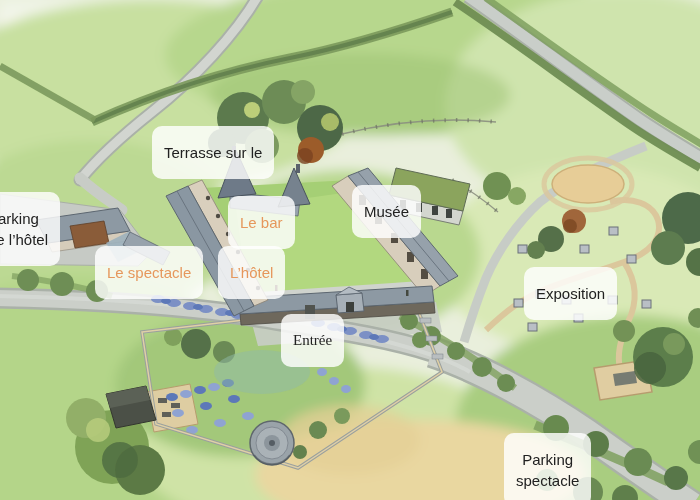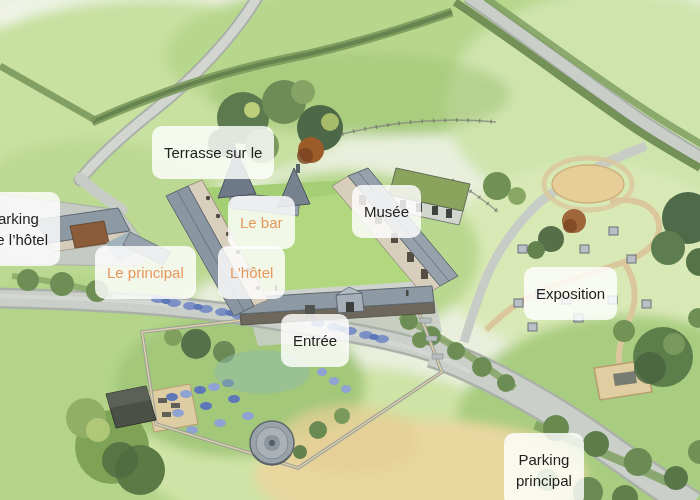--- a/index.html
+++ b/index.html
@@ -321,30 +321,30 @@
   <div class="pill" style="left:152px;top:126px;">
     <span>Terrasse sur le</span>
   </div>
   <div class="pill" style="left:352px;top:185px;">
     <span>Musée</span>
   </div>
   <div class="pill orange" style="left:212px;top:196px;margin-left:16px;">
     <span>Le bar</span>
   </div>
   <div class="pill orange" style="left:95px;top:246px;">
-    <span>Le principal</span>
+    <span>Le spectacle</span>
   </div>
   <div class="pill orange" style="left:218px;top:246px;">
     <span>L’hôtel</span>
   </div>
-  <div class="pill" style="left:281px;top:314px;">
+  <div class="pill" style="left:281px;top:314px;font-family:Liberation Serif, serif;">
     <span>Entrée</span>
   </div>
   <div class="pill" style="left:524px;top:267px;">
     <span>Exposition</span>
   </div>
   <div class="pill" style="left:504px;top:433px;">
     <span>Parking</span>
-    <span>principal</span>
+    <span>spectacle</span>
   </div>
 </div>
 
 </div>
 
 </body></html>

